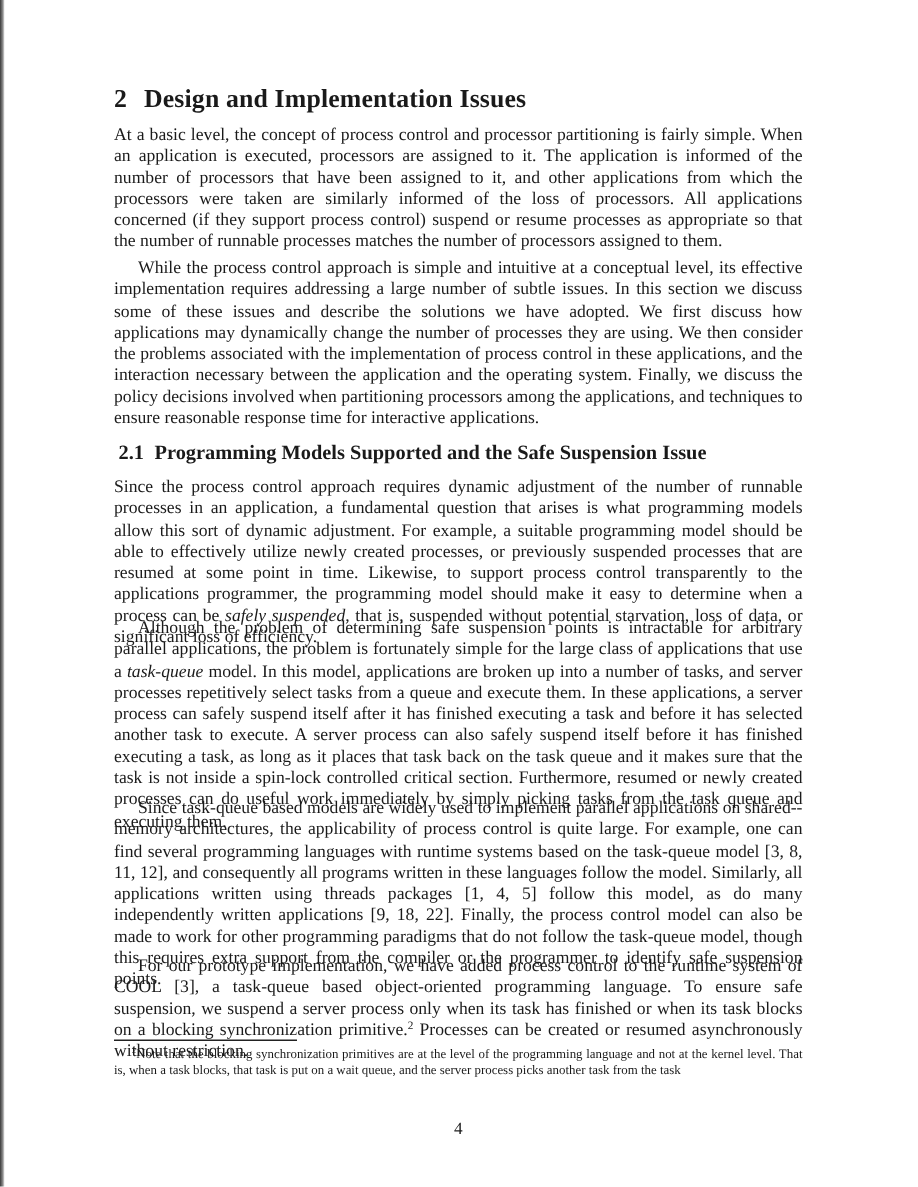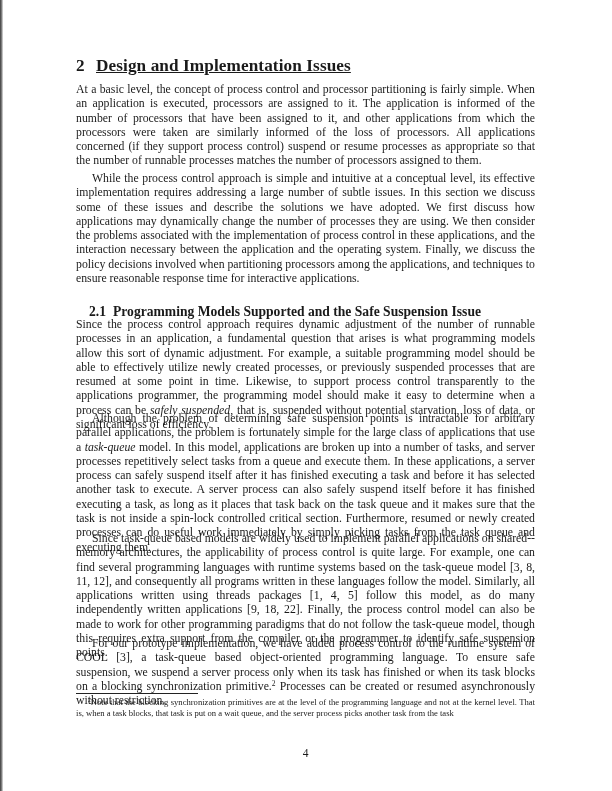--- a/index.html
+++ b/index.html
@@ -2,23 +2,23 @@
 <html><head>
   <meta charset="utf-8">
   <style>
     html, body { margin: 0; padding: 0; background: #ffffff; }
     body { width: 612px; height: 791px; position: relative; overflow: hidden;
            font-family: "Liberation Serif", "DejaVu Serif", serif; color: #1a1a1a; }
     .scan-edge { position: absolute; left: 0; top: 0; width: 3px; height: 791px;
                  background: linear-gradient(to right, #3a3a3a, #8a8a8a 60%, #e8e8e8); }
     .page { position: absolute; left: 76px; top: 0; width: 460px; }
     h1.section { position: absolute; top: 56px; left: 0; margin: 0;
-                 font-size: 17.2px; font-weight: bold; letter-spacing: 0.1px; white-space: nowrap; text-decoration: underline; }
+                 font-size: 17.2px; font-weight: bold; letter-spacing: 0.1px; white-space: nowrap; }
     h1.section .num { display: inline-block; width: 20px; }
-    h2.subsection { position: absolute; left: 0; margin: 13px; font-size: 13.6px; font-weight: bold; white-space: nowrap; }
+    h2.subsection { position: absolute; left: 0; margin: 3px; font-size: 13.6px; font-weight: bold; white-space: nowrap; }
     h2.subsection .num { display: inline-block; width: 24px; }
     p.body { position: absolute; left: 0; width: 459px; margin: 0; font-size: 11.75px;
              line-height: 14.3px; text-align: justify; hyphens: manual; }
     p.body.indent { text-indent: 16px; }
     p.body em { }
     sup { font-size: 7.5px; line-height: 0; vertical-align: 4px; }
     .fn-rule { position: absolute; left: 0; top: 693px; width: 122px; height: 0;
                border-top: 0.9px solid #222; }
     p.footnote { position: absolute; left: 0; top: 697px; width: 459px; margin: 0;
                  font-size: 8.6px; line-height: 11.2px; text-align: justify; text-indent: 12px; }

